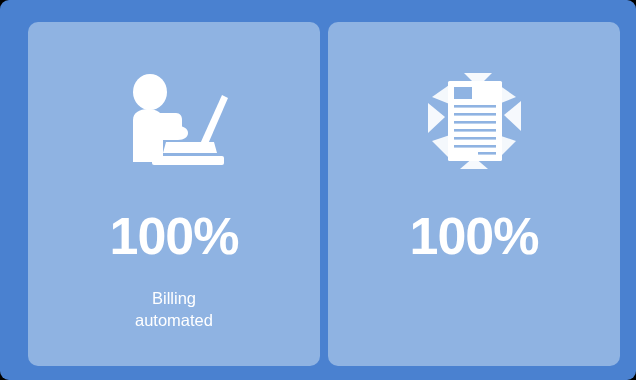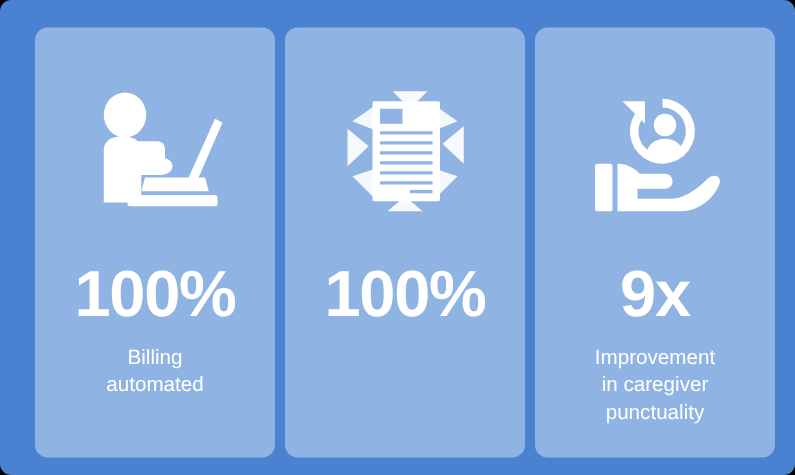--- a/index.html
+++ b/index.html
@@ -63,21 +63,21 @@
     flex: 0 0 auto;
     text-align: center;
   }
 
   .stat-label {
     color: #ffffff;
     font-size: 16.5px;
     line-height: 1.32;
     font-weight: normal;
     text-align: center;
-    margin-top: 14px;
+    margin-top: 26px;
     padding: 0 8px;
     flex: 0 0 auto;
     white-space: pre-line;
   }
 </style>
 </head>
 <body>
 
 <div id="stats-panel">
 
@@ -133,38 +133,14 @@
           <rect x="30" y="58" width="42" height="2.6"></rect>
           <rect x="30" y="66" width="42" height="2.6"></rect>
           <rect x="30" y="74" width="42" height="2.6"></rect>
           <rect x="54" y="81" width="18" height="2.6"></rect>
         </g>
       </svg>
     </div>
     <div class="stat-value">100%</div>
   </div>
 
-  <div class="stat-card">
-    <div class="card-icon">
-      <svg width="108" height="100" viewBox="0 0 108 100" aria-hidden="true">
-        <g fill="#ffffff">
-
-          <path d="M60,6 A26,26 0 1 1 38,18 L43,23 A19,19 0 1 0 60,13 Z"></path>
-
-          <path d="M28,8 L46,8 L46,26 Z"></path>
-
-          <circle cx="62" cy="27" r="9"></circle>
-
-          <path d="M47,52 C47,43 54,38 62,38 C70,38 77,43 77,52 Z"></path>
-
-          <rect x="6" y="58" width="14" height="38" rx="2"></rect>
-
-          <path d="M24,58 C32,58 38,62 42,66 L62,66 C66,66 68,69 68,72 C68,75 66,78 62,78 L40,78 L40,86 L66,86 C76,86 86,80 96,70 C100,66 106,67 106,72 C106,76 96,96 74,96 L24,96 Z"></path>
-        </g>
-      </svg>
-    </div>
-    <div class="stat-value">9x</div>
-    <div class="stat-label">Improvement
-in caregiver
-punctuality</div>
-  </div>
 
 </div>
 
 </body></html>

